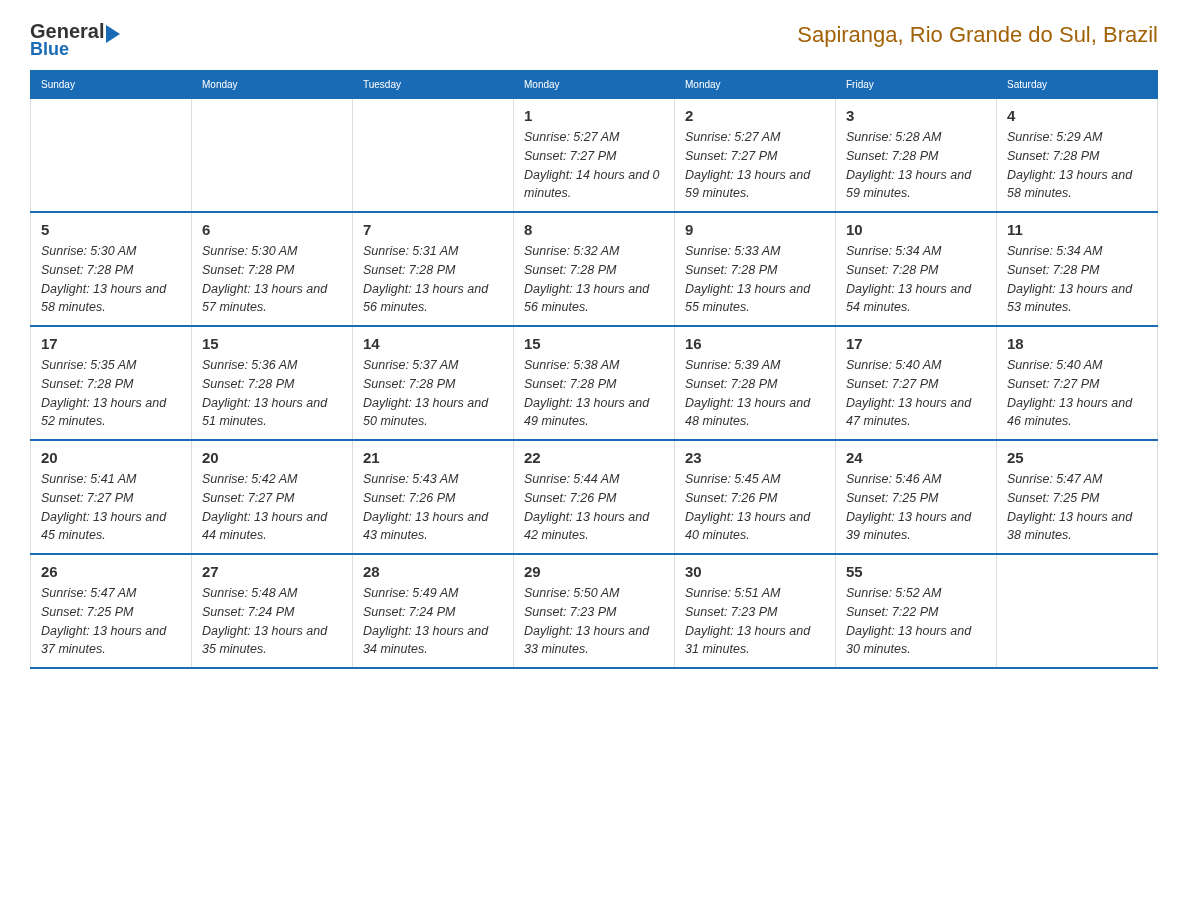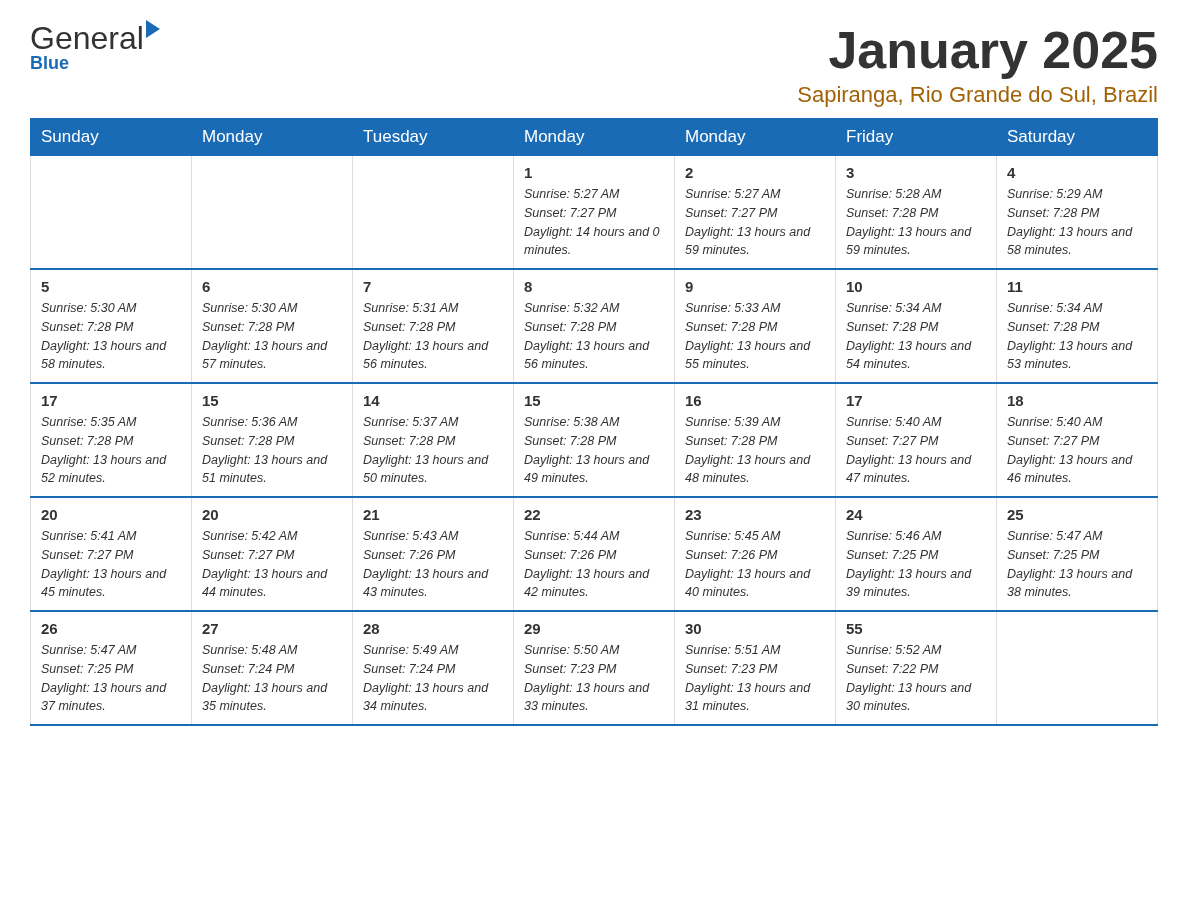--- a/index.html
+++ b/index.html
@@ -16,23 +16,23 @@
       align-items: flex-start;
       margin-bottom: 10px;
     }
     .logo-area {
       display: flex;
       flex-direction: column;
       align-items: flex-start;
     }
     .logo-text {
       display: flex;
-      align-items: flex-start;
-      font-size: 32px;
-      font-weight: normal;
+      align-items: flex-end;
+      font-size: 20px;
+      font-weight: bold;
       color: #333;
     }
     .logo-arrow {
       width: 0;
       height: 0;
       border-left: 14px solid #1a6bb5;
       border-top: 9px solid transparent;
       border-bottom: 9px solid transparent;
       margin-left: 2px;
       margin-right: 2px;
@@ -59,21 +59,21 @@
     .calendar-table {
       width: 100%;
       border-collapse: collapse;
       margin-top: 10px;
     }
     .calendar-table thead tr {
       background-color: #1a6bb5;
     }
     .calendar-table thead th {
       color: #fff;
-      font-size: 17px;
+      font-size: 10px;
       font-weight: normal;
       padding: 8px 10px;
       text-align: left;
       border: 1px solid #1a6bb5;
     }
     .calendar-table tbody tr {
       border-bottom: 2px solid #1a6bb5;
     }
     .calendar-table tbody td {
       vertical-align: top;
@@ -106,21 +106,20 @@
 
 <div class="header-area">
   <div class="logo-area">
     <div class="logo-text">
       <span>General</span>
       <div class="logo-arrow"></div>
     </div>
     <div class="logo-subtitle">Blue</div>
   </div>
   <div class="title-area">
-    <div class="calendar-title">January 2025</div>
     <div class="calendar-subtitle">Sapiranga, Rio Grande do Sul, Brazil</div>
   </div>
 </div>
 
 <table class="calendar-table">
   <thead>
     <tr>
     <th>Sunday</th>
         <th>Monday</th>
         <th>Tuesday</th>

